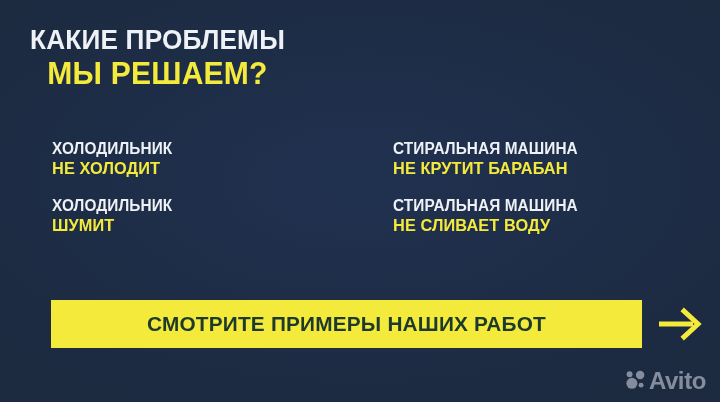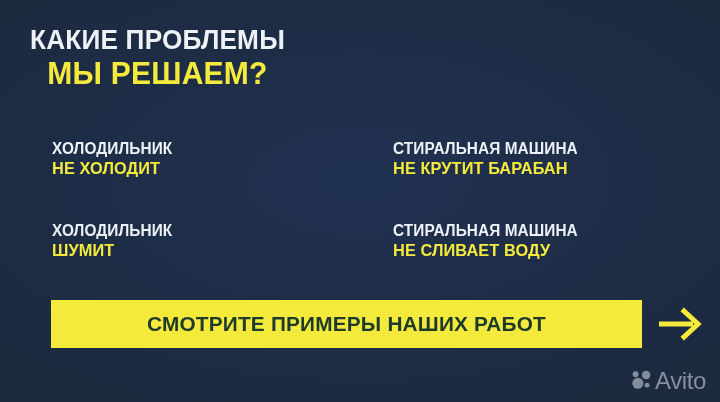--- a/index.html
+++ b/index.html
@@ -51,21 +51,21 @@
 
   
   .problems {
     position: absolute;
     left: 52px;
     top: 140px;
     width: 616px;
     display: grid;
     grid-template-columns: 341px 275px;
     grid-template-rows: auto auto;
-    row-gap: 44px;
+    row-gap: 19px;
   }
   .problem {
     line-height: 1.1;
   }
   .problem .device {
     display: block;
     font-size: 16px;
     font-weight: bold;
     color: #eef1f5;
     letter-spacing: 0.1px;
@@ -130,21 +130,21 @@
     align-items: center;
     opacity: 0.62;
   }
   .watermark .mark {
     width: 22px;
     height: 22px;
     display: block;
   }
   .watermark .wordmark {
     font-size: 24px;
-    font-weight: normal;
+    font-weight: bold;
     color: #c3cbd6;
     letter-spacing: -0.4px;
     margin-left: 2px;
     line-height: 1;
   }
 </style>
 </head>
 <body>
 
 <div class="banner">

